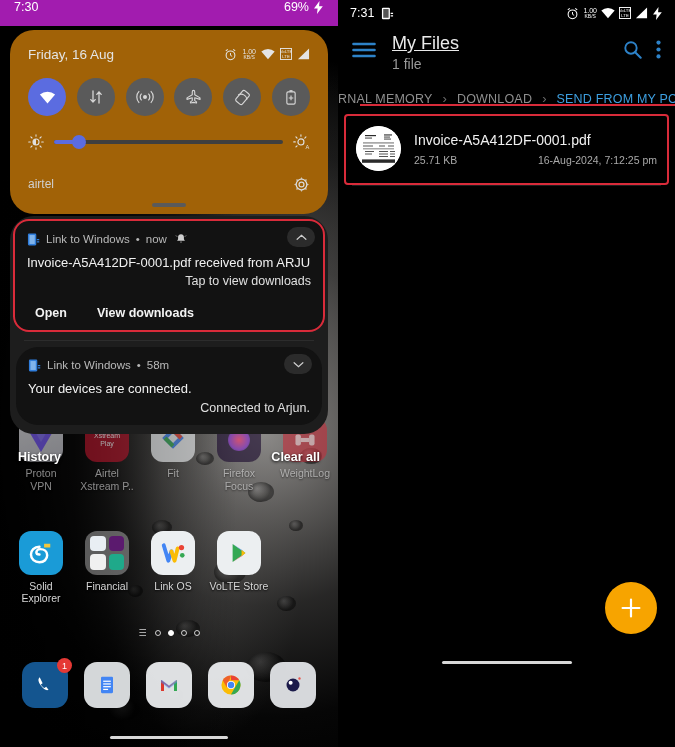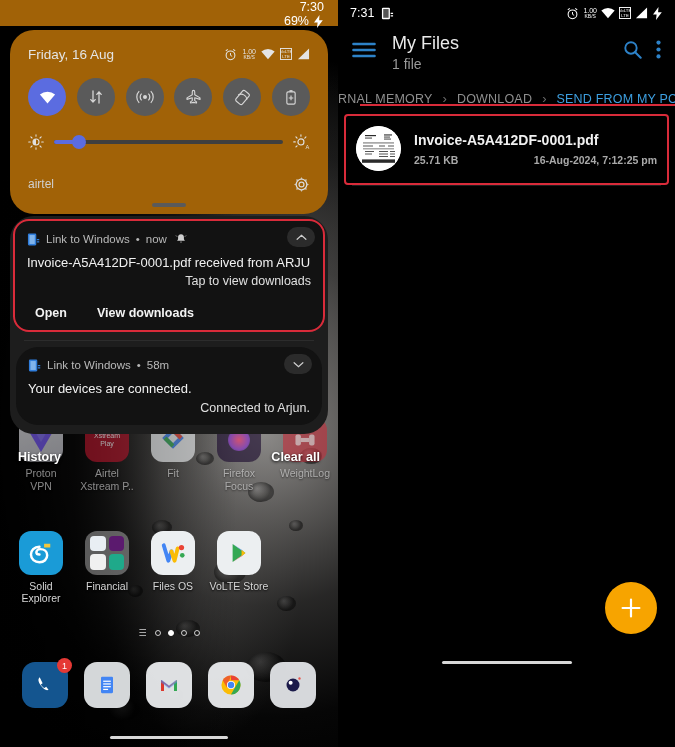--- a/index.html
+++ b/index.html
@@ -31,24 +31,23 @@
   }
   .vignette-left {
     position:absolute; inset:0;
     background:linear-gradient(90deg, rgba(0,0,0,0.96) 0%, rgba(0,0,0,0.82) 22%, rgba(0,0,0,0.25) 48%, rgba(0,0,0,0) 70%);
     pointer-events:none;
   }
 
   
   .statusbar-l {
     position:absolute; top:0; left:0; right:0; height:26px;
-    display:flex; align-items:flex-end; justify-content:space-between;
+    display:flex; align-items:flex-start; justify-content:space-between;
     padding:0 14px; color:#fff; font-size:12.5px; z-index:30;
-    background:#a16207;
-    flex-direction:column;
+    background:#a21caf;
   }
   .sb-right { display:flex; align-items:center; gap:4px; font-size:12.5px; }
 
   
   .qs-panel {
     position:absolute; top:30px; left:10px; width:318px;
     background:#a16207; border-radius:24px; z-index:25;
     padding:12px 18px 0 18px; height:184px;
   }
   .qs-header {
@@ -126,33 +125,33 @@
   
   .pane-right { position:relative; width:337px; height:672px; background:#000; }
   .statusbar-r {
     height:26px; display:flex; align-items:center; justify-content:space-between;
     padding:0 12px; color:#fff; font-size:12.5px;
   }
   .sb-left-r { display:flex; align-items:center; gap:7px; }
   .app-header { display:flex; align-items:flex-start; padding:8px 14px 0 14px; height:48px; }
   .hamburger { width:24px; margin-top:8px; }
   .ttl-wrap { margin-left:16px; }
-  .app-title { color:#eaeaea; font-size:18px; line-height:1.1; }
+  .app-title { color:#eaeaea; font-size:18px; line-height:1.1;text-decoration:underline; }
   .app-sub { color:#9a9a9a; font-size:14px; margin-top:2px; }
   .hdr-actions { margin-left:auto; display:flex; align-items:center; gap:14px; margin-top:6px; }
   .breadcrumb {
     display:flex; align-items:flex-end; gap:10px; padding:0 2px 0 0;
     height:28px; font-size:12.5px; position:relative; margin-top:4px;
   }
   .crumb { color:#8f8f8f; letter-spacing:.2px; white-space:nowrap; }
   .crumb.active { color:#3d9fe0; }
   .crumb-sep { color:#6b6b6b; font-size:13px; }
   .crumb-underline { position:absolute; left:22px; right:0; bottom:0; height:2.5px; background:#d92b3a; }
   .file-wrap { margin:8px 6px 0 6px; border:2.5px solid #d92b3a; border-radius:4px; padding:4px 2px; }
-  .file-row { display:flex; align-items:center; padding:6px 8px 8px 8px;font-weight:bold; }
+  .file-row { display:flex; align-items:center; padding:6px 8px 8px 8px; }
   .thumb {
     width:45px; height:45px; border-radius:50%; background:#fff; flex:0 0 45px;
     overflow:hidden; position:relative;
   }
   .file-meta { margin-left:13px; flex:1; min-width:0; }
   .file-name { color:#f0f0f0; font-size:14px; white-space:nowrap; overflow:hidden; }
   .file-sub { display:flex; justify-content:space-between; margin-top:6px; }
   .file-size, .file-date { color:#a9a9a9; font-size:10.5px; }
   .row-divider { height:1px; background:#1f1f1f; margin:0 14px; }
   .fab {
@@ -416,21 +415,21 @@
         </div>
         <div class="app-cell">
           <div class="app-ic" style="background:#eceff1;display:flex;align-items:center;justify-content:center;">
             <svg viewBox="0 0 44 44" width="34" height="34">
                 <path d="M10 12 L16 32 L20 20" stroke="#4285f4" stroke-width="5" fill="none" stroke-linecap="round" stroke-linejoin="round"></path>
                 <path d="M20 20 L24 32 L28 16" stroke="#fbbc05" stroke-width="5" fill="none" stroke-linecap="round" stroke-linejoin="round"></path>
                 <circle cx="33" cy="15" r="3.4" fill="#ea4335"></circle>
                 <circle cx="34" cy="25" r="3" fill="#34a853"></circle>
               </svg>
           </div>
-          <div class="app-lbl">Files OS</div>
+          <div class="app-lbl">Link OS</div>
         </div>
         <div class="app-cell">
           <div class="app-ic" style="background:#eceff1;display:flex;align-items:center;justify-content:center;">
             <svg viewBox="0 0 44 44" width="28" height="28">
                 <path d="M12 8 L12 36 L32 22 Z" fill="#34a853"></path>
                 <path d="M12 8 L26 17 L32 22 Z" fill="#4285f4"></path>
                 <path d="M12 36 L26 27 L32 22 Z" fill="#ea4335"></path>
                 <path d="M26 17 L32 22 L26 27 Z" fill="#fbbc05"></path>
               </svg>
           </div>

